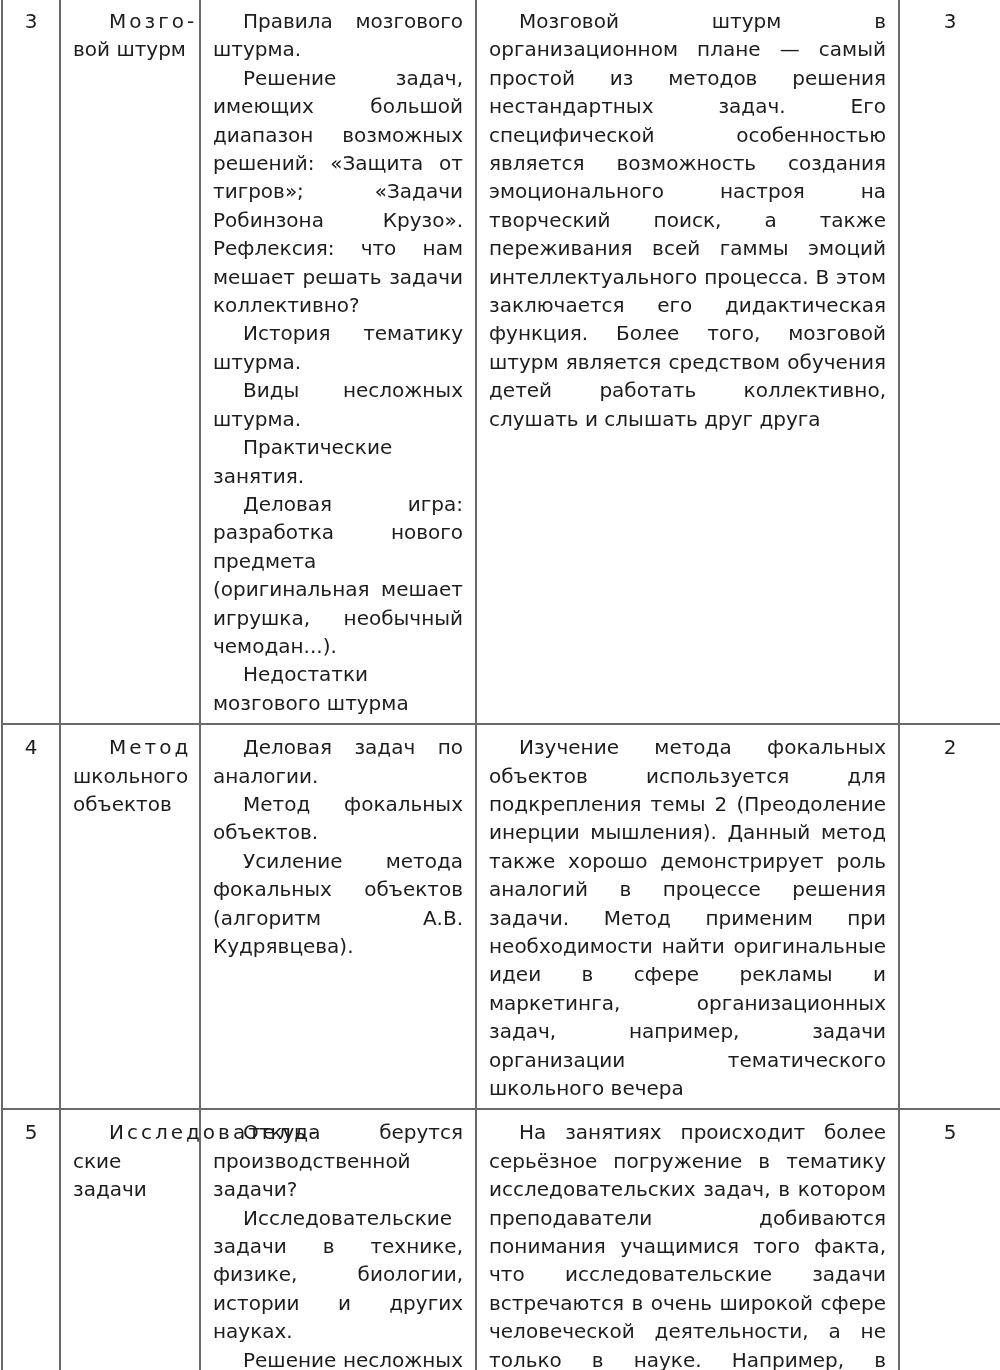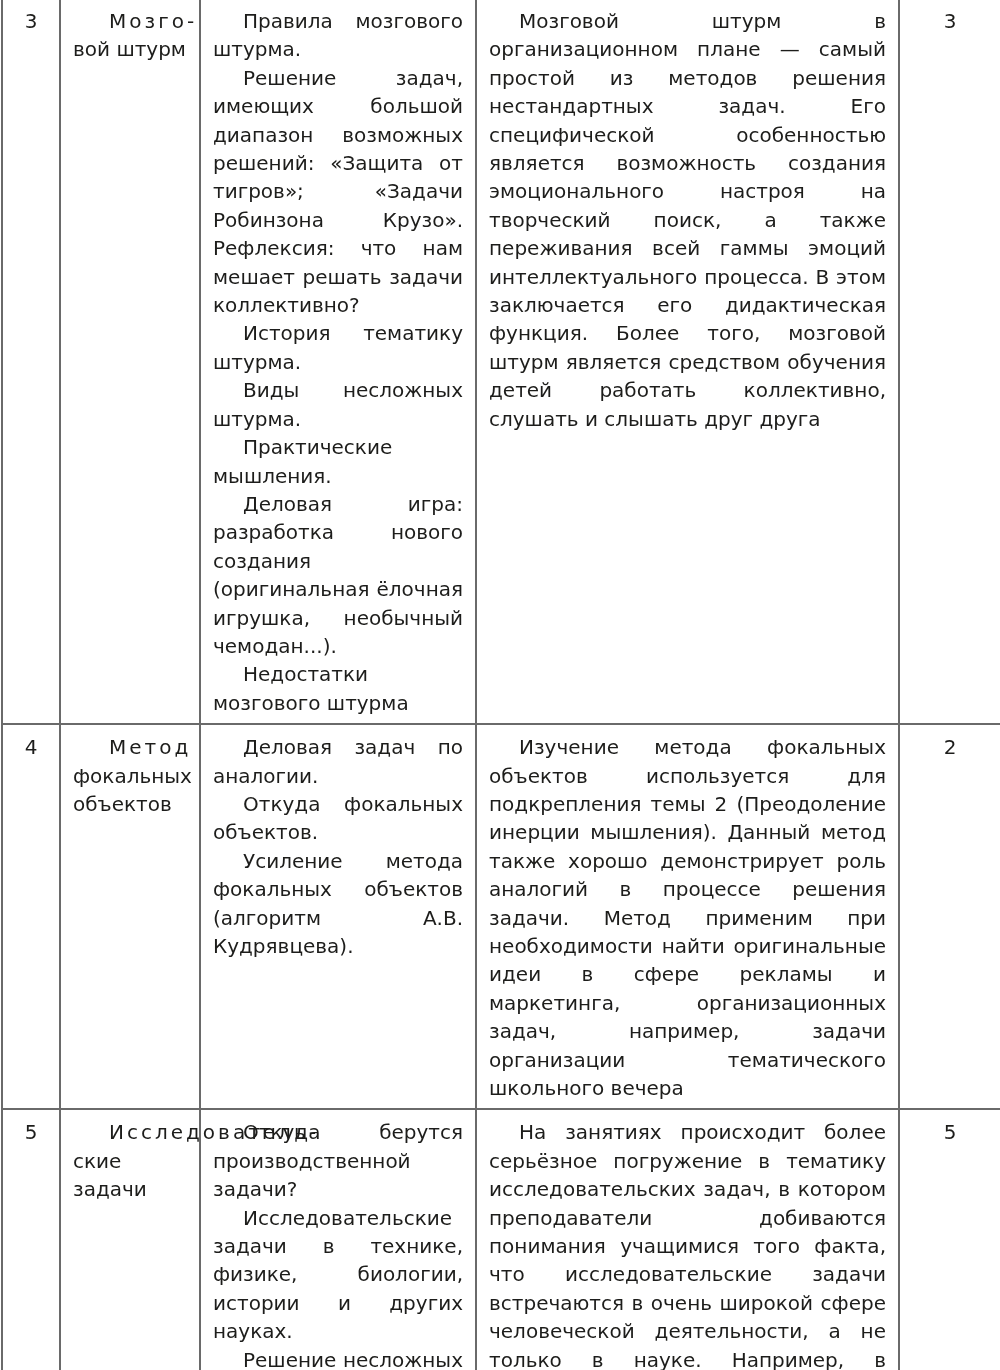--- a/index.html
+++ b/index.html
@@ -87,38 +87,38 @@
     <tr class="r3">
       <td class="num">3</td>
       <td class="topic">
         <div class="t spaced-first">Мозго­вой штурм</div>
       </td>
       <td class="content">
         <p>Правила мозгового штурма.</p>
         <p>Решение задач, имеющих большой диапазон возможных решений: «Защита от тигров»; «Задачи Робинзона Крузо». Рефлексия: что нам мешает решать задачи коллективно?</p>
         <p>История тематику штурма.</p>
         <p>Виды несложных штурма.</p>
-        <p>Практические мышления.</p>
-        <p>Деловая игра: разработка нового создания (оригинальная ёлочная игрушка, необычный чемодан...).</p>
+        <p>Практические занятия.</p>
+        <p>Деловая игра: разработка нового предмета (оригинальная мешает игрушка, необычный чемодан...).</p>
         <p>Недостатки мозгового штурма</p>
       </td>
       <td class="desc">
         <p>Мозговой штурм в организационном плане — самый простой из методов решения нестандартных задач. Его специфической особенностью является возможность создания эмоционального настроя на творческий поиск, а также переживания всей гаммы эмоций интеллектуального процесса. В этом заключается его дидактическая функция. Более того, мозговой штурм является средством обучения детей работать коллективно, слушать и слышать друг друга</p>
       </td>
       <td class="hours">3</td>
     </tr>
 
     <tr class="r4">
       <td class="num">4</td>
       <td class="topic">
-        <div class="t spaced-first">Метод фокальных объектов</div>
+        <div class="t spaced-first">Метод школьного объектов</div>
       </td>
       <td class="content">
         <p>Деловая задач по аналогии.</p>
-        <p>Откуда фокальных объектов.</p>
+        <p>Метод фокальных объектов.</p>
         <p>Усиление метода фокальных объектов (алгоритм А.В. Кудрявцева).</p>
       </td>
       <td class="desc">
         <p>Изучение метода фокальных объектов используется для подкрепления темы 2 (Преодоление инерции мышления). Данный метод также хорошо демонстрирует роль аналогий в процессе решения задачи. Метод применим при необходимости найти оригинальные идеи в сфере рекламы и маркетинга, организационных задач, например, задачи организации тематического школьного вечера</p>
       </td>
       <td class="hours">2</td>
     </tr>
 
     <tr class="r5">
       <td class="num">5</td>

